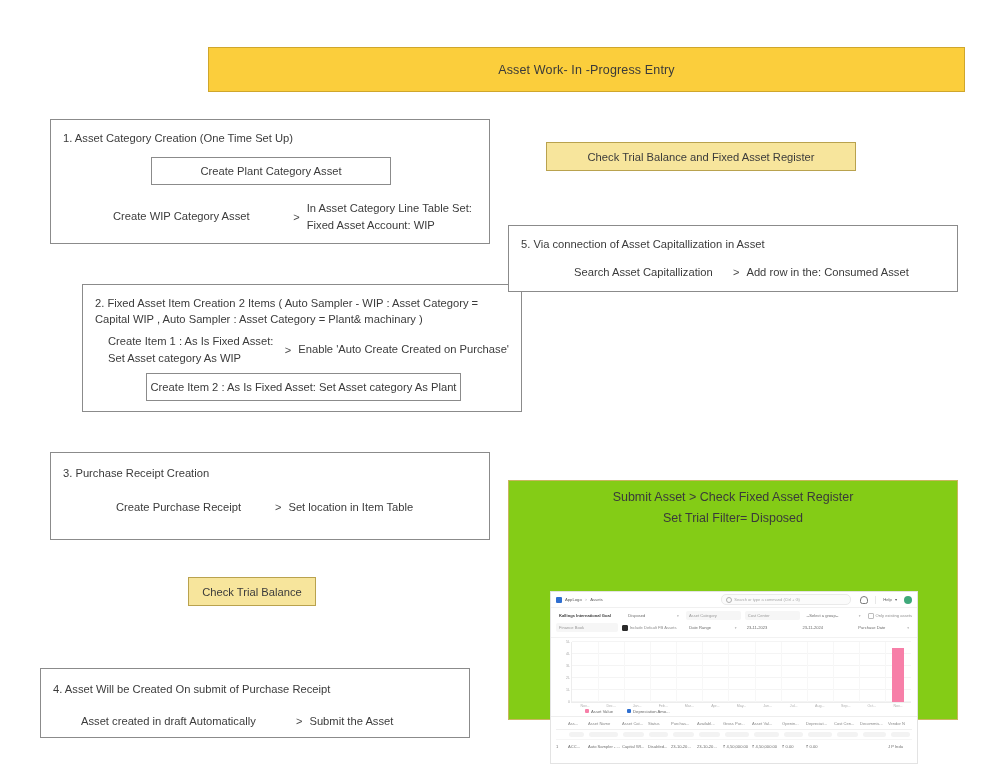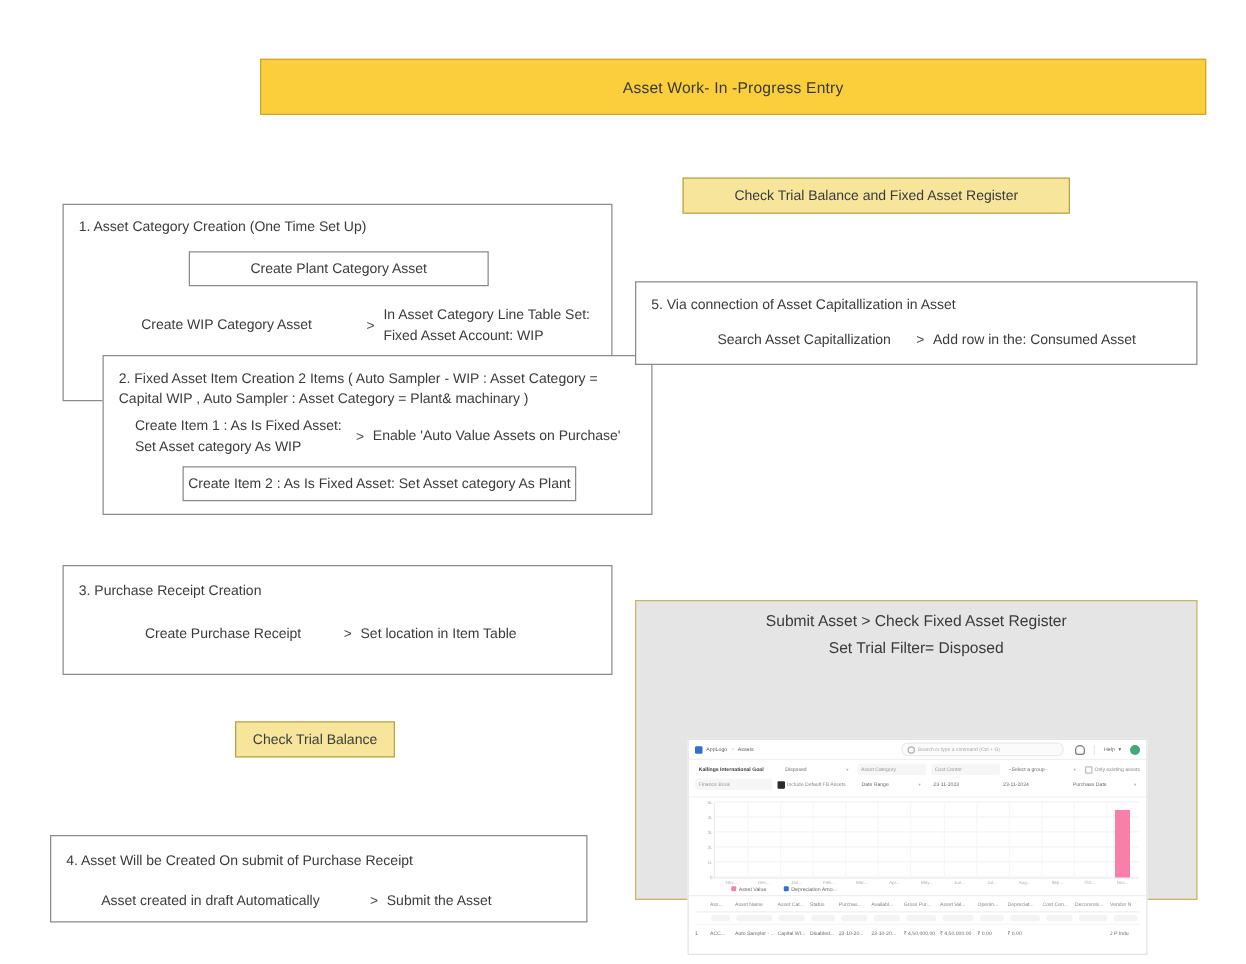--- a/index.html
+++ b/index.html
@@ -41,21 +41,21 @@
   .t-title{font-size:12.5px;color:#3a3a3a;letter-spacing:.15px;}
   .t-head{font-size:11.2px;color:#3b3b3b;line-height:1.45;}
   .t-body{font-size:11.2px;color:#3b3b3b;line-height:1.5;}
   .t-btn{font-size:11.2px;color:#3b3b3b;}
 
   .row-flow{display:flex;align-items:center;}
   .arrow{font-size:11px;color:#4a4a4a;padding:0 7px;}
 
   
   .ypanel{
-    background:#e5e5e5;
+    background:#84cc16;
     border:1px solid #c9b65e;
   }
   .ypanel .cap{
     text-align:center;font-size:12.5px;color:#3a3a3a;
   }
   .shot{
     background:#ffffff;
     border:1px solid #e3e3e3;
     overflow:hidden;
     position:relative;
@@ -119,38 +119,38 @@
 </style>
 </head>
 <body>
 
 <div class="canvas">
 
   <div class="abs band t-title" style="left:208px;top:47px;width:757px;height:45px;">
     <span>Asset Work- In -Progress Entry</span>
   </div>
 
-  <div class="abs obox" style="left:50px;top:119px;width:440px;height:158px;margin-top:44px;">
+  <div class="abs obox" style="left:50px;top:119px;width:440px;height:125px;">
     <div class="abs t-head" style="left:12px;top:10px;width:420px;">1. Asset Category Creation (One Time Set Up)</div>
     <div class="abs ibox t-btn" style="left:100px;top:37px;width:240px;height:28px;">
       <span>Create Plant Category Asset</span>
     </div>
     <div class="abs row-flow" style="left:62px;top:80px;width:370px;">
       <span class="t-body" style="width:175px;">Create WIP Category Asset</span>
       <span class="arrow">&gt;</span>
       <span class="t-body" style="width:178px;">In Asset Category Line Table Set: Fixed Asset Account: WIP</span>
     </div>
   </div>
 
   <div class="abs obox" style="left:50px;top:284px;width:440px;height:128px;margin-left:32px;">
     <div class="abs t-head" style="left:12px;top:10px;width:415px;">2. Fixed Asset Item Creation 2 Items ( Auto Sampler - WIP : Asset Category = Capital WIP , Auto Sampler : Asset Category = Plant&amp; machinary )</div>
     <div class="abs row-flow" style="left:25px;top:48px;width:405px;">
       <span class="t-body" style="width:170px;">Create Item 1 : As Is Fixed Asset: Set Asset category As WIP</span>
       <span class="arrow">&gt;</span>
-      <span class="t-body" style="width:215px;">Enable 'Auto Value Assets on Purchase'</span>
+      <span class="t-body" style="width:215px;">Enable 'Auto Create Created on Purchase'</span>
     </div>
     <div class="abs ibox t-btn" style="left:63px;top:88px;width:315px;height:28px;">
       <span>Create Item 2 : As Is Fixed Asset: Set Asset category As Plant</span>
     </div>
   </div>
 
   <div class="abs obox" style="left:50px;top:452px;width:440px;height:88px;">
     <div class="abs t-head" style="left:12px;top:12px;width:420px;">3. Purchase Receipt Creation</div>
     <div class="abs row-flow" style="left:65px;top:46px;width:365px;">
       <span class="t-body" style="width:152px;">Create Purchase Receipt</span>

